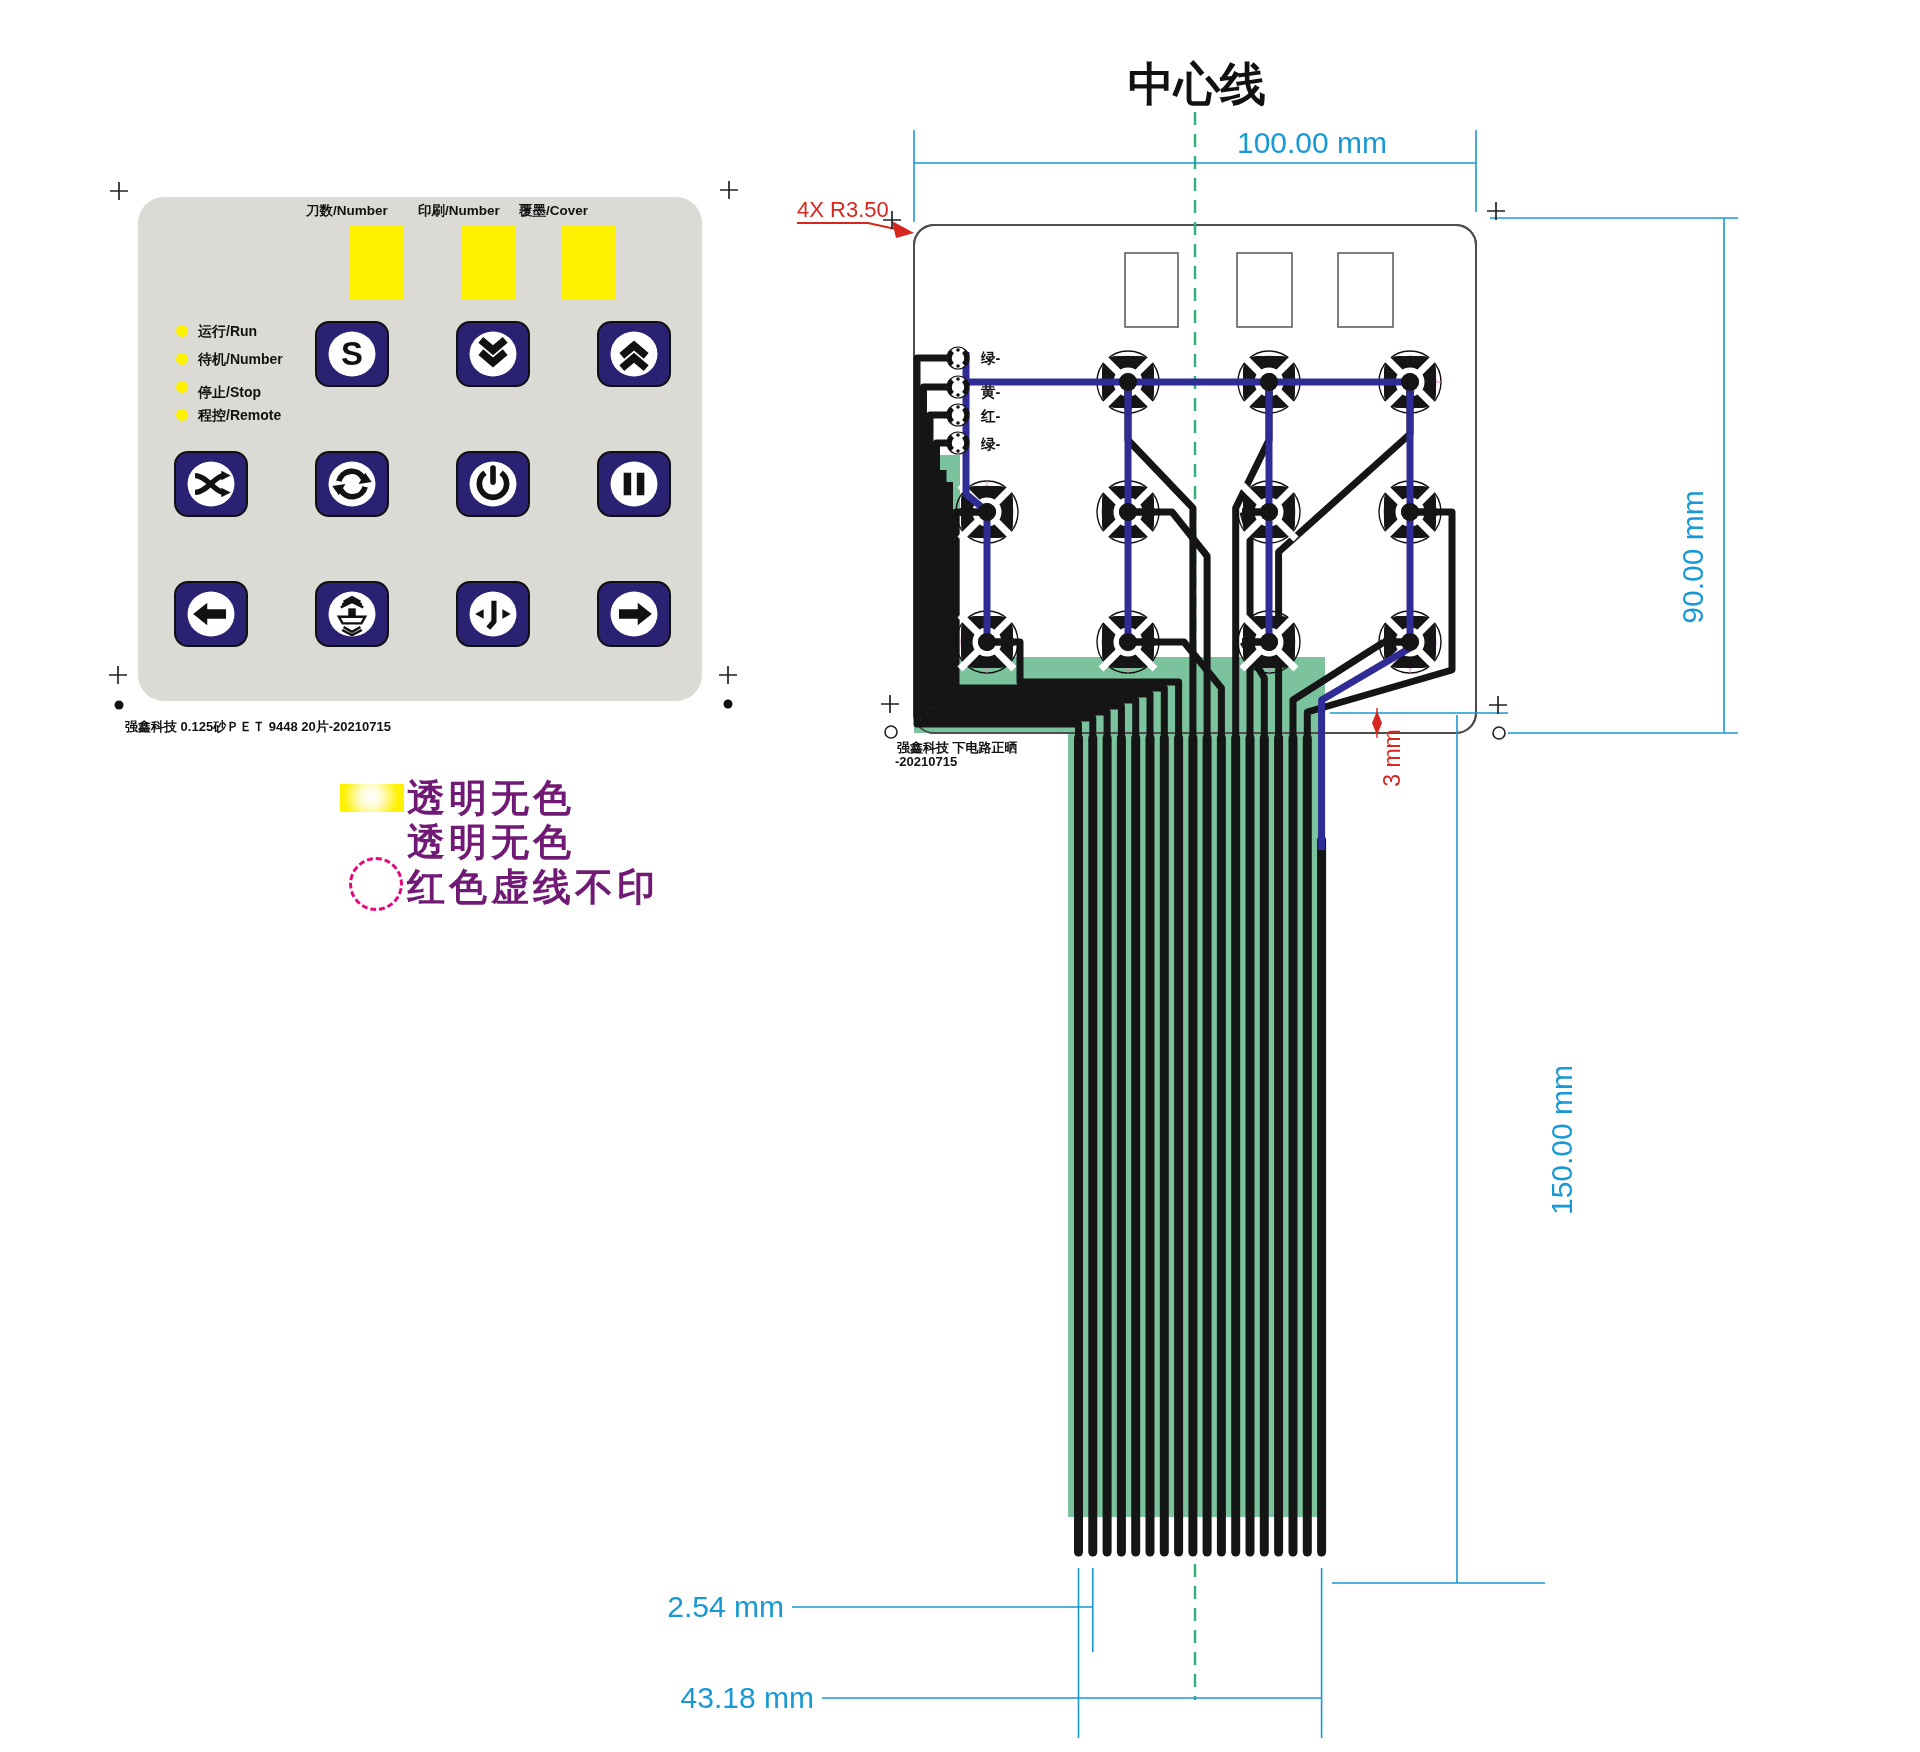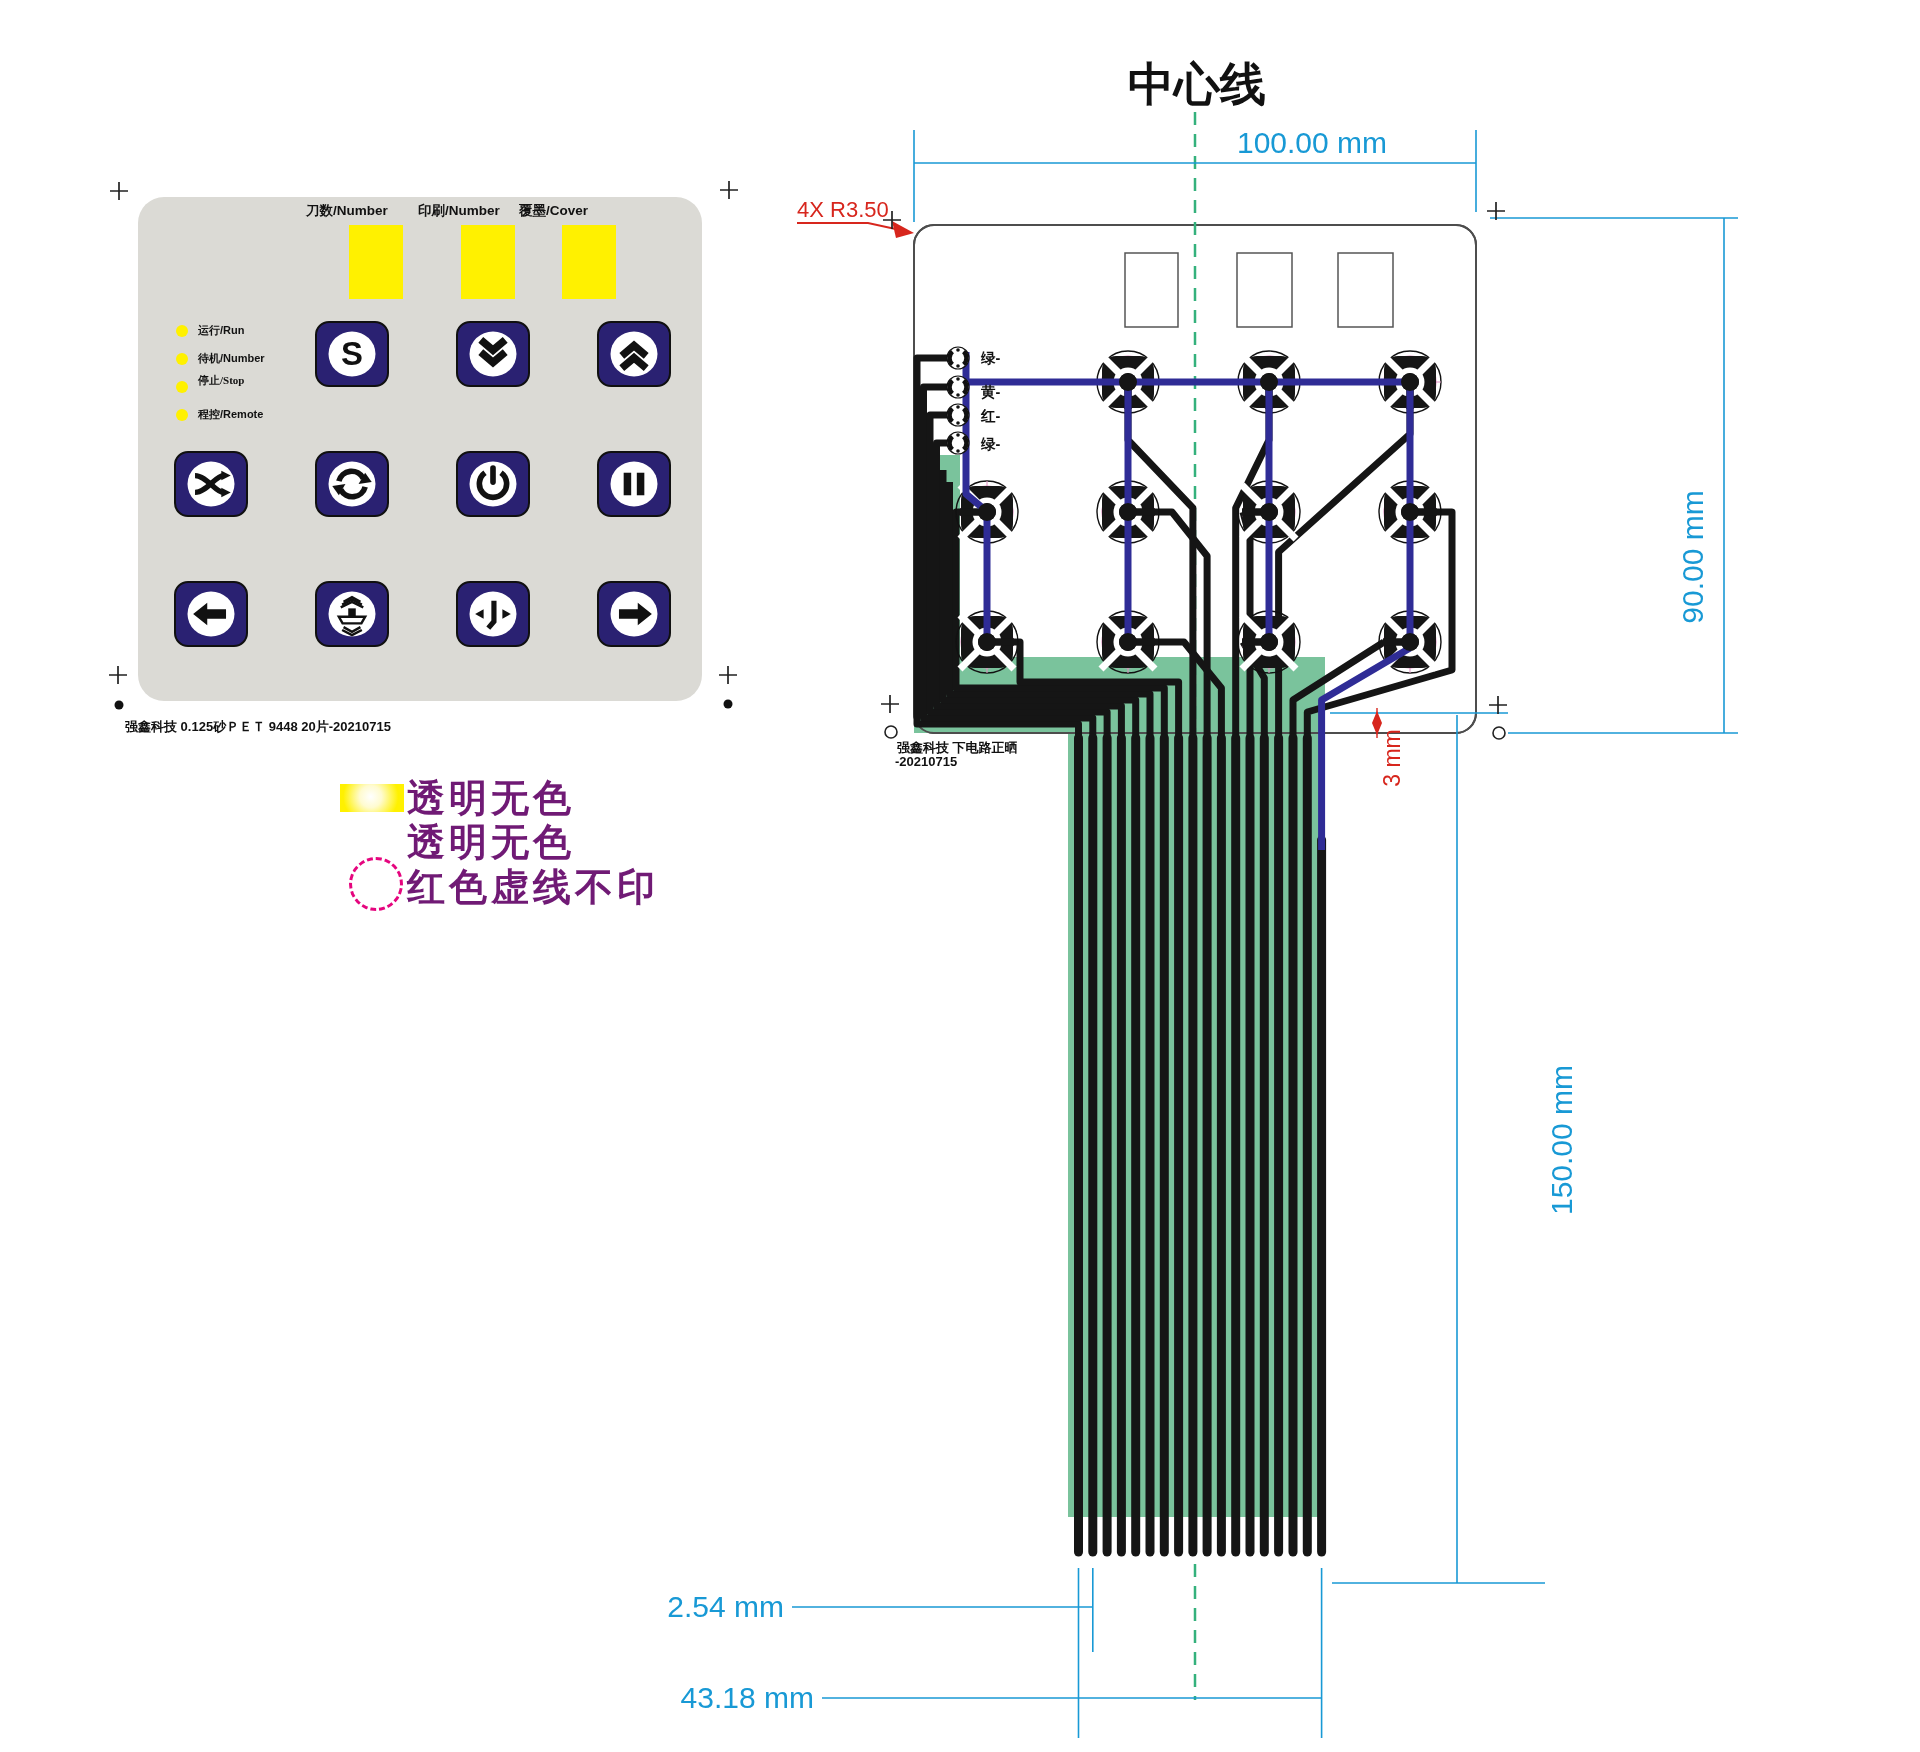--- a/index.html
+++ b/index.html
@@ -4,21 +4,21 @@
 <style>
   html,body{margin:0;padding:0;background:#fff;}
   #canvas{position:relative;width:1920px;height:1752px;background:#fff;overflow:hidden;
           font-family:"Liberation Sans",sans-serif;}
   .abs{position:absolute;}
   
   #keypad-panel{left:138px;top:197px;width:564px;height:504px;background:#DBDAD5;border-radius:26px;}
   .win{top:225px;width:54px;height:74px;background:#FFF100;}
   .col-label{top:202px;width:140px;font-size:13.5px;font-weight:bold;color:#111;white-space:nowrap;}
   .led-dot{width:12px;height:12px;border-radius:50%;background:#FFF100;left:176px;}
-  .led-label{left:198px;font-size:11px;font-weight:bold;color:#111;white-space:nowrap;}
+  .led-label{left:198px;font-size:14px;font-weight:bold;color:#111;white-space:nowrap;}
   .kbtn{width:74px;height:66px;background:#2A2172;border:2px solid #101010;border-radius:14px;box-sizing:border-box;}
   .kbtn svg{position:absolute;left:0;top:0;width:100%;height:100%;}
   #keypad-footer{left:125px;top:718px;font-size:13px;font-weight:bold;color:#111;white-space:nowrap;}
   
   #legend-swatch{left:340px;top:784px;width:64px;height:28px;
      background:radial-gradient(circle at 48% 45%, #ffffff 0%, #fffbd0 30%, #FFF100 75%);}
   #legend-circle{left:349px;top:857px;width:54px;height:54px;border:3px dashed #E5057E;border-radius:50%;box-sizing:border-box;}
   .legend-text{left:407px;font-size:38px;font-weight:bold;color:#701a75;white-space:nowrap;letter-spacing:4px;}
   
   #circuit-svg{position:absolute;left:0;top:0;}
@@ -41,21 +41,21 @@
   <div class="abs win" style="left:349px;"></div>
   <div class="abs win" style="left:461px;"></div>
   <div class="abs win" style="left:562px;"></div>
 
   <div class="abs led-dot" style="top:325px;"></div>
   <div class="abs led-dot" style="top:353px;"></div>
   <div class="abs led-dot" style="top:381px;"></div>
   <div class="abs led-dot" style="top:409px;"></div>
   <div class="abs led-label" style="top:323px;">运行/Run</div>
   <div class="abs led-label" style="top:351px;">待机/Number</div>
-  <div class="abs led-label" style="top:373px;font-family:Liberation Serif, serif;">停止/Stop</div>
+  <div class="abs led-label" style="top:384px;">停止/Stop</div>
   <div class="abs led-label" style="top:407px;text-align:center;">程控/Remote</div>
 
   <div class="abs kbtn" style="left:315px;top:321px;">
     <svg viewBox="-37 -33 74 66">
         <ellipse rx="25" ry="24" fill="#fff"></ellipse>
       <text x="0" y="12" text-anchor="middle" font-size="35" font-weight="bold" font-family="Liberation Serif,serif" fill="#111">S</text>
       </svg>
   </div>
   <div class="abs kbtn" style="left:456px;top:321px;">
     <svg viewBox="-37 -33 74 66">

